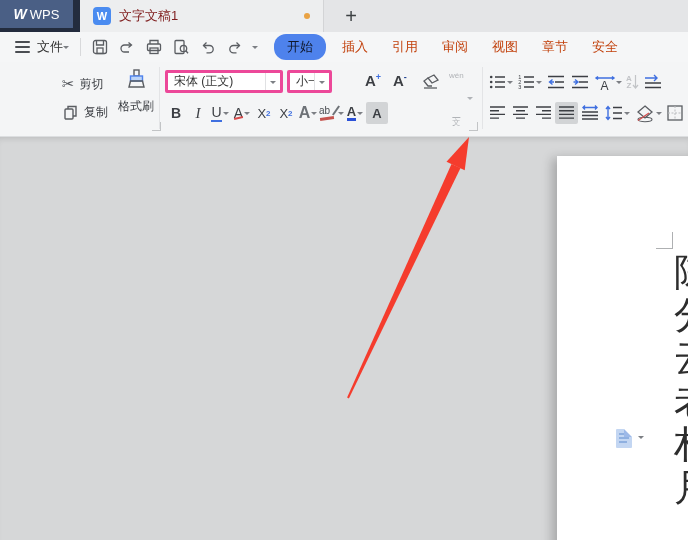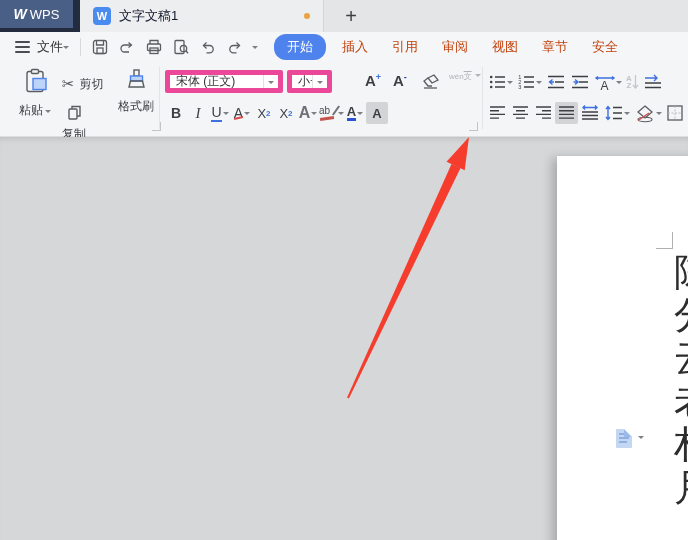--- a/index.html
+++ b/index.html
@@ -10,60 +10,60 @@
   
   .titlebar { position:absolute; top:0; left:0; width:688px; height:32px; background:#e4e5e7; }
   .wps-wrap { position:absolute; left:0; top:0; width:80px; height:32px; background:#232c3e; }
   .wps-btn { position:absolute; left:0; top:0; width:73px; height:28px; background:#4a5f85; color:#fff;
              display:flex; align-items:center; justify-content:center; gap:5px; font-size:13px; }
   .wps-logo { font-weight:bold; font-style:italic; font-size:14px; letter-spacing:-2px; }
   .doc-tab { position:absolute; left:80px; top:0; width:244px; height:32px; background:#edeeef;
              border-right:1px solid #d3d4d6; display:flex; align-items:center; padding-left:13px; gap:8px; }
   .doc-icon { width:18px; height:18px; border-radius:4px; background:#4a8bf0; color:#fff; font-size:11px;
               font-weight:bold; display:flex; align-items:center; justify-content:center; }
-  .doc-title { font-size:13px; color:#0f172a; }
+  .doc-title { font-size:13px; color:#7f1d1d; }
   .mod-dot { position:absolute; right:13px; top:13px; width:6px; height:6px; border-radius:3px; background:#e9a244; }
   .new-tab { position:absolute; left:338px; top:3px; width:26px; height:26px; font-size:20px; color:#3c4043;
              display:flex; align-items:center; justify-content:center; }
 
   
   .menubar { position:absolute; top:32px; left:0; width:688px; height:30px; background:#f5f6f7;
              display:flex; align-items:center; }
   .hamburger { width:15px; margin-left:15px; display:flex; flex-direction:column; gap:3px; }
   .hamburger i { display:block; height:2px; background:#4a4d52; border-radius:1px; }
   .file-lbl { font-size:13px; margin-left:7px; color:#333; }
   .chev { width:0; height:0; border:3.5px solid transparent; border-top-color:#7c7f84; margin-top:4px; }
   .chev.sm { border-width:3px; }
   .vdiv { width:1px; height:18px; background:#d8d9db; margin:0 9px 0 11px; }
   .qat { display:flex; align-items:center; gap:7px; }
   .qat .btn { width:20px; height:20px; display:flex; align-items:center; justify-content:center; }
   .qat svg { stroke:#5a5d62; fill:none; stroke-width:1.3; }
   .mtabs { display:flex; align-items:center; margin-left:16px; gap:0; }
   .mtab { font-size:13px; color:#c2410c; padding:3px 12px; white-space:nowrap; }
-  .mtab.active { background:#4e82ec; color:#ffffff; border-radius:12px; padding:4px 13px; margin-right:4px; }
+  .mtab.active { background:#4e82ec; color:#0f172a; border-radius:12px; padding:4px 13px; margin-right:4px; }
 
   
   .ribbon { position:absolute; top:62px; left:0; width:688px; height:75px; background:#f4f5f6;
             border-bottom:1px solid #dcdee0; }
   .gsep { position:absolute; top:5px; width:1px; height:62px; background:#e3e4e6; }
   .corner { position:absolute; width:9px; height:9px; border-right:1px solid #c2c4c6; border-bottom:1px solid #c2c4c6; }
   .lbl { font-size:12px; color:#3a3d42; white-space:nowrap; }
 
   
   .g-clip { position:absolute; left:10px; top:4px; width:148px; height:66px; }
   .paste { position:absolute; left:4px; top:2px; width:42px; text-align:center; }
   .paste .lblrow { display:flex; align-items:center; justify-content:center; gap:2px; margin-top:3px; }
   .cutrow { position:absolute; left:52px; top:9px; display:flex; align-items:center; gap:5px; }
-  .copyrow { position:absolute; left:52px; top:38px; display:flex; align-items:center; gap:5px;flex-direction:column; }
+  .copyrow { position:absolute; left:52px; top:38px; display:flex; align-items:center; gap:5px; }
   .fpaint { position:absolute; left:104px; top:2px; width:44px; text-align:center; }
   .scissors { font-size:15px; color:#55585d; }
 
   
   .g-font { position:absolute; left:163px; top:4px; width:318px; height:66px; }
-  .combo { position:absolute; height:23px; background:#fff; border:5px solid #ec4899; border-radius:2px;
+  .combo { position:absolute; height:23px; background:#fff; border:3px solid #ec4899; border-radius:2px;
            display:flex; align-items:center; font-size:12px; color:#333; }
   .combo .val { flex:1; padding-left:6px; white-space:nowrap; overflow:hidden; }
   .combo .cwrap { width:15px; height:100%; border-left:1px solid #e0e1e3; display:flex; align-items:center; justify-content:center; }
   .frow1 { position:absolute; left:0; top:4px; width:318px; height:24px; }
   .frow2 { position:absolute; left:2px; top:35px; display:flex; align-items:center; height:24px; }
   .fbtn { min-width:22px; height:22px; display:flex; align-items:center; justify-content:center;
           font-size:14px; color:#3c3f44; position:relative; }
   .fbtn .cchev { margin-left:1px; }
   .a-big { position:absolute; top:2px; font-size:15px; font-weight:bold; color:#3c3f44; }
   .a-big sup { font-size:9px; font-weight:bold; }
@@ -75,21 +75,21 @@
   .strike-a .red { position:absolute; left:0; right:0; top:12px; height:2px; background:#d84b4b; transform:rotate(-12deg); }
   .supsub { font-size:13px; }
   .supsub sup,.supsub sub { font-size:8px; color:#3f6fe0; font-weight:bold; }
   .effects-a { color:#6e7277; font-size:16px; font-weight:bold; }
   .fontcol { line-height:13px; border-bottom:3px solid #2b51d8; font-size:13px; font-weight:bold; }
   .chip { background:#d2d4d6; border-radius:2px; }
   .hl-ic { position:relative; width:18px; height:18px; }
   .hl-ic .ab { position:absolute; left:0; top:1px; font-size:10px; color:#4a4d52; }
   .hl-ic .pen { position:absolute; right:0; top:1px; width:2px; height:11px; background:#6e7277; transform:rotate(35deg); }
   .hl-ic .bar { position:absolute; left:1px; bottom:2px; width:14px; height:3px; background:#c5534e; transform:rotate(-8deg); }
-  .pinyin { display:flex; flex-direction:row; align-items:center; line-height:7px; padding-top:2px; }
+  .pinyin { display:flex; flex-direction:column; align-items:center; line-height:7px; padding-top:2px;gap:40px; }
   .pinyin span { font-size:8px; color:#b0b3b7; }
 
   
   .g-para { position:absolute; left:486px; top:4px; width:202px; height:66px; }
   .prow { position:absolute; left:0; display:flex; align-items:center; height:24px; }
   .prow1 { top:4px; } .prow2 { top:35px; }
   .pbtn { height:22px; display:flex; align-items:center; justify-content:center; padding:0 2px; }
   .pbtn svg { display:block; }
   .pline { stroke:#3c3f44; stroke-width:1.4; }
   .pblue { stroke:#3f6fe0; stroke-width:1.4; fill:none; }
@@ -194,31 +194,20 @@
       <span class="mtab">审阅</span>
       <span class="mtab">视图</span>
       <span class="mtab">章节</span>
       <span class="mtab">安全</span>
     </div>
   </div>
 
   <div class="ribbon">
 
     <div class="g-clip">
-      <div class="paste">
-        <svg width="27" height="27" viewBox="0 0 27 27" fill="none">
-          <rect x="5" y="3.5" width="16" height="20" rx="2" stroke="#5a5d62" stroke-width="1.4"></rect>
-          <rect x="9.5" y="1.5" width="7" height="4" rx="1" fill="#f4f5f6" stroke="#5a5d62" stroke-width="1.4"></rect>
-          <rect x="11" y="10.5" width="13" height="11" fill="#bcd4f7" stroke="#4e82ec" stroke-width="1.4"></rect>
-        </svg>
-        <div class="lblrow">
-          <span class="lbl">粘贴</span>
-          <span class="chev sm"></span>
-        </div>
-      </div>
       <div class="cutrow">
         <span class="scissors">✂</span>
         <span class="lbl">剪切</span>
       </div>
       <div class="copyrow">
         <svg width="17" height="17" viewBox="0 0 17 17" fill="none" stroke="#5a5d62" stroke-width="1.4">
           <rect x="3" y="5" width="8" height="10" rx="1"></rect>
             <path d="M6 5V2.5h8V12h-3"></path>
         </svg>
         <span class="lbl">复制</span>

